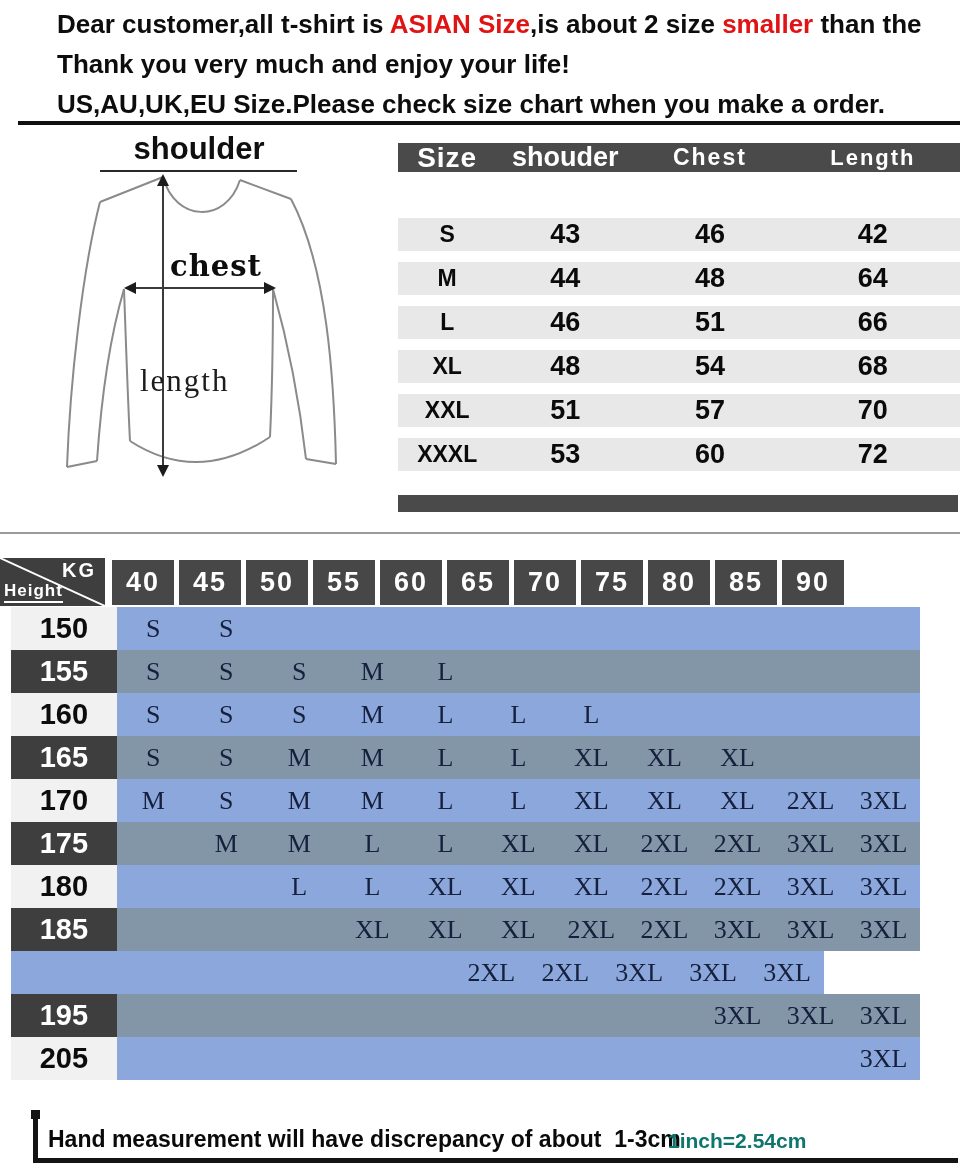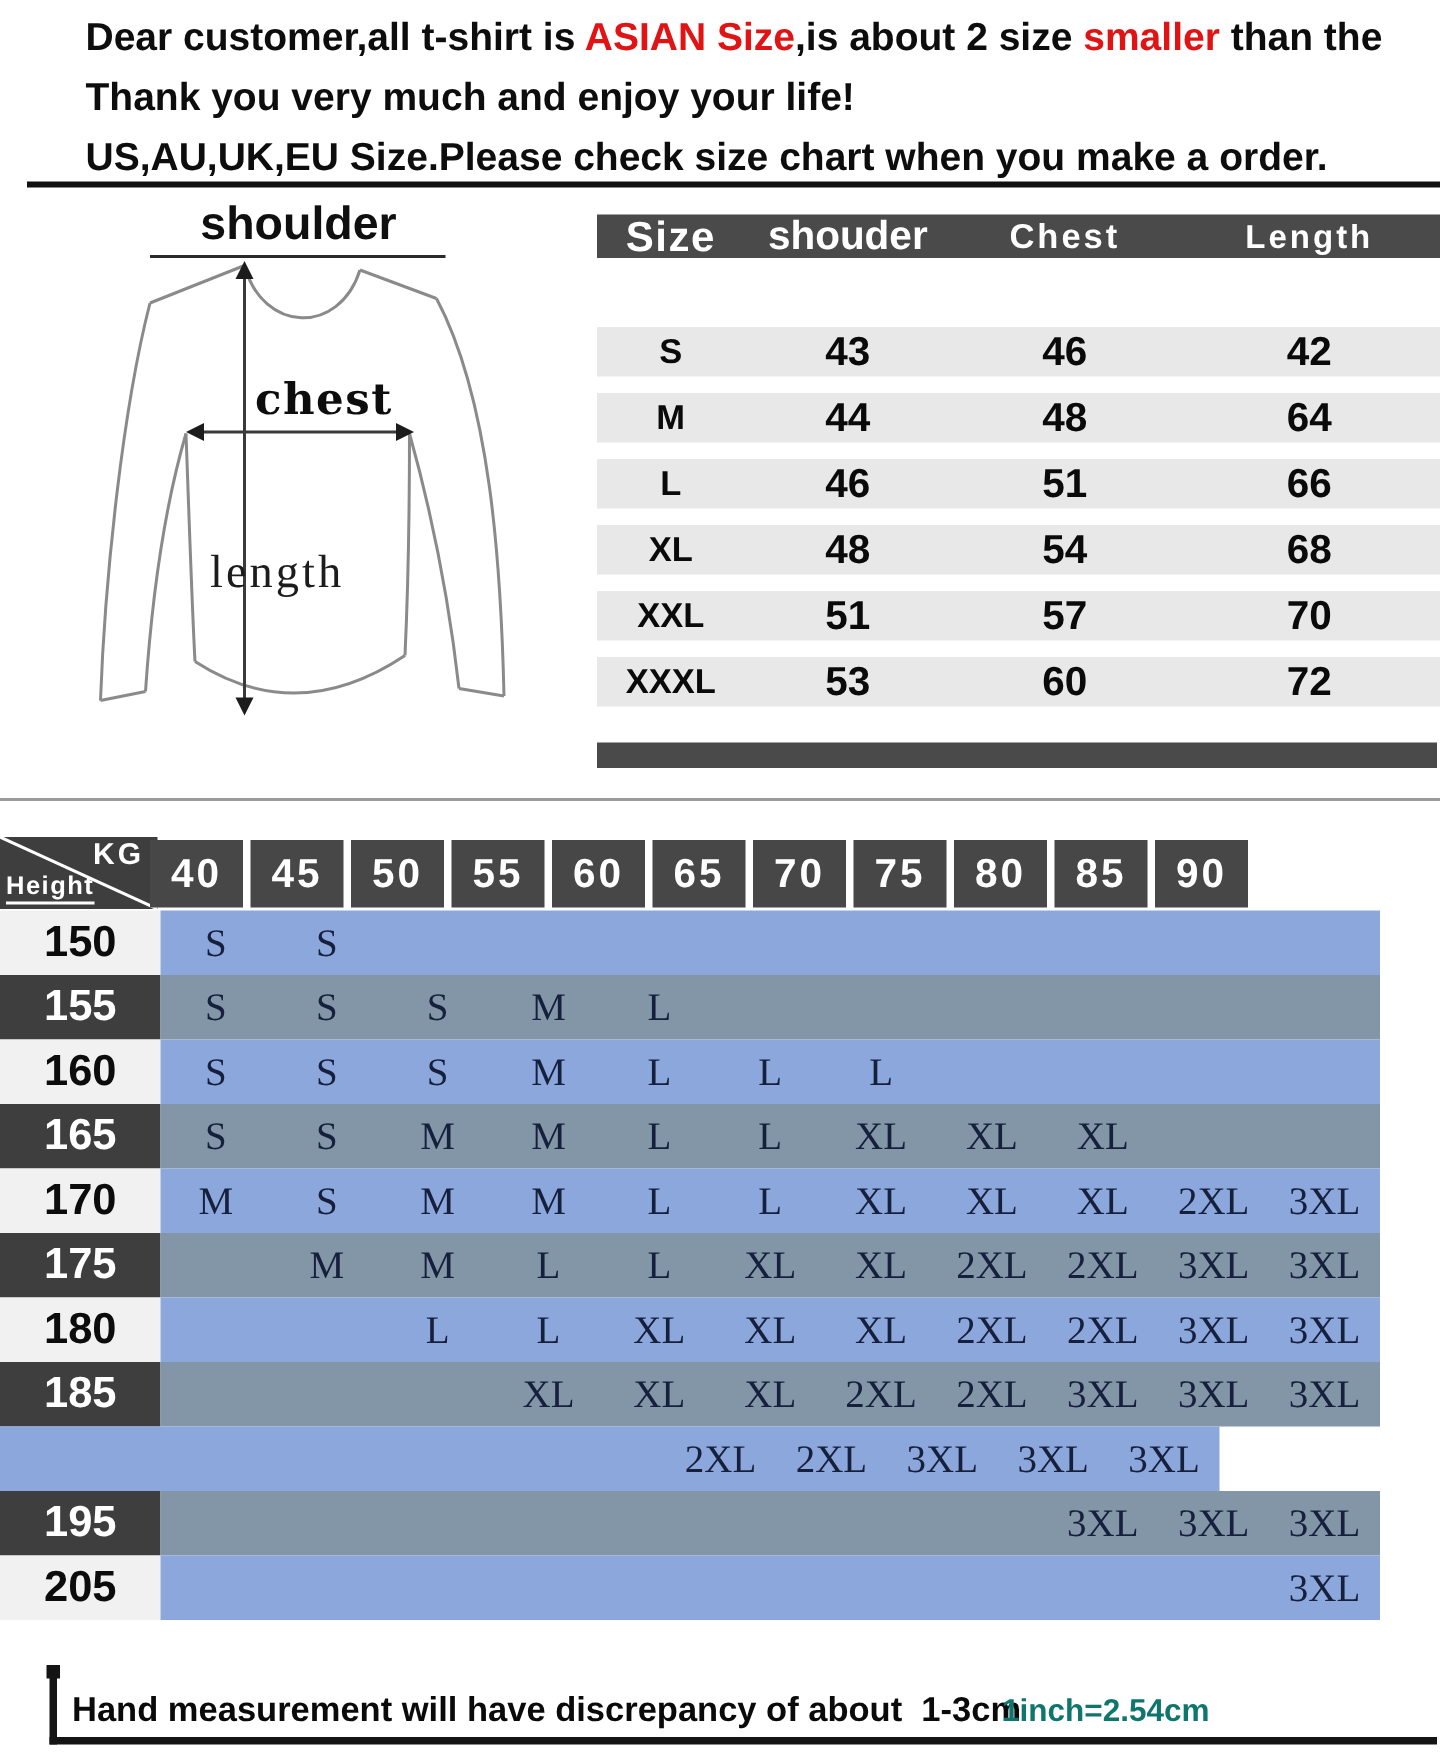--- a/index.html
+++ b/index.html
@@ -40,25 +40,25 @@
   
   .gray-line { position:absolute; left:0; top:532px; width:960px; height:2px; background:#9a9a9a; }
   
   .hw-chart { position:absolute; left:0; top:558px; width:920px; height:522px;text-decoration:underline; }
   .hw-header { position:relative; height:48px; }
   .hw-corner { position:absolute; left:0; top:0; width:105px; height:48px; background:#3e3e3e; }
   .hw-corner svg { position:absolute; left:0; top:0; }
   .kg { position:absolute; top:1px; right:9px; color:#fff; font-weight:bold; font-size:20px; letter-spacing:2px; }
   .hgt { position:absolute; bottom:3px; left:4px; color:#fff; font-weight:bold; font-size:17px;
     letter-spacing:1px; border-bottom:2px solid #fff; }
-  .hw-weights { position:absolute; left:100px; top:2px; width:732px; height:45px; display:flex; gap:5px; }
+  .hw-weights { position:absolute; left:112px; top:2px; width:732px; height:45px; display:flex; gap:5px; }
   .hw-wbox { flex:1; background:#474747; color:#fff; font-weight:bold; font-size:27px; letter-spacing:2px;
     display:flex; align-items:center; justify-content:center; }
   .hw-rows { position:absolute; left:0; top:49px; width:920px; }
-  .hw-row { display:flex; height:43px; }
+  .hw-row { display:flex; height:43px;padding-left:11px; }
   .hw-label { width:107px; display:flex; align-items:center; justify-content:center;
     font-weight:bold; font-size:29px; }
   .hw-strip { width:813px; display:flex; }
   .hw-cell { flex:1; display:flex; align-items:center; justify-content:center;
     font-family:"Liberation Serif", serif; font-size:26px; color:#16203c; }
   .hw-row.light .hw-label { background:#f1f1f1; color:#0c0c0c; }
   .hw-row.light .hw-strip { background:#8ba7dc; }
   .hw-row.dark .hw-label { background:#3e3e3e; color:#ffffff; }
   .hw-row.dark .hw-strip { background:#8296a8; }
   

